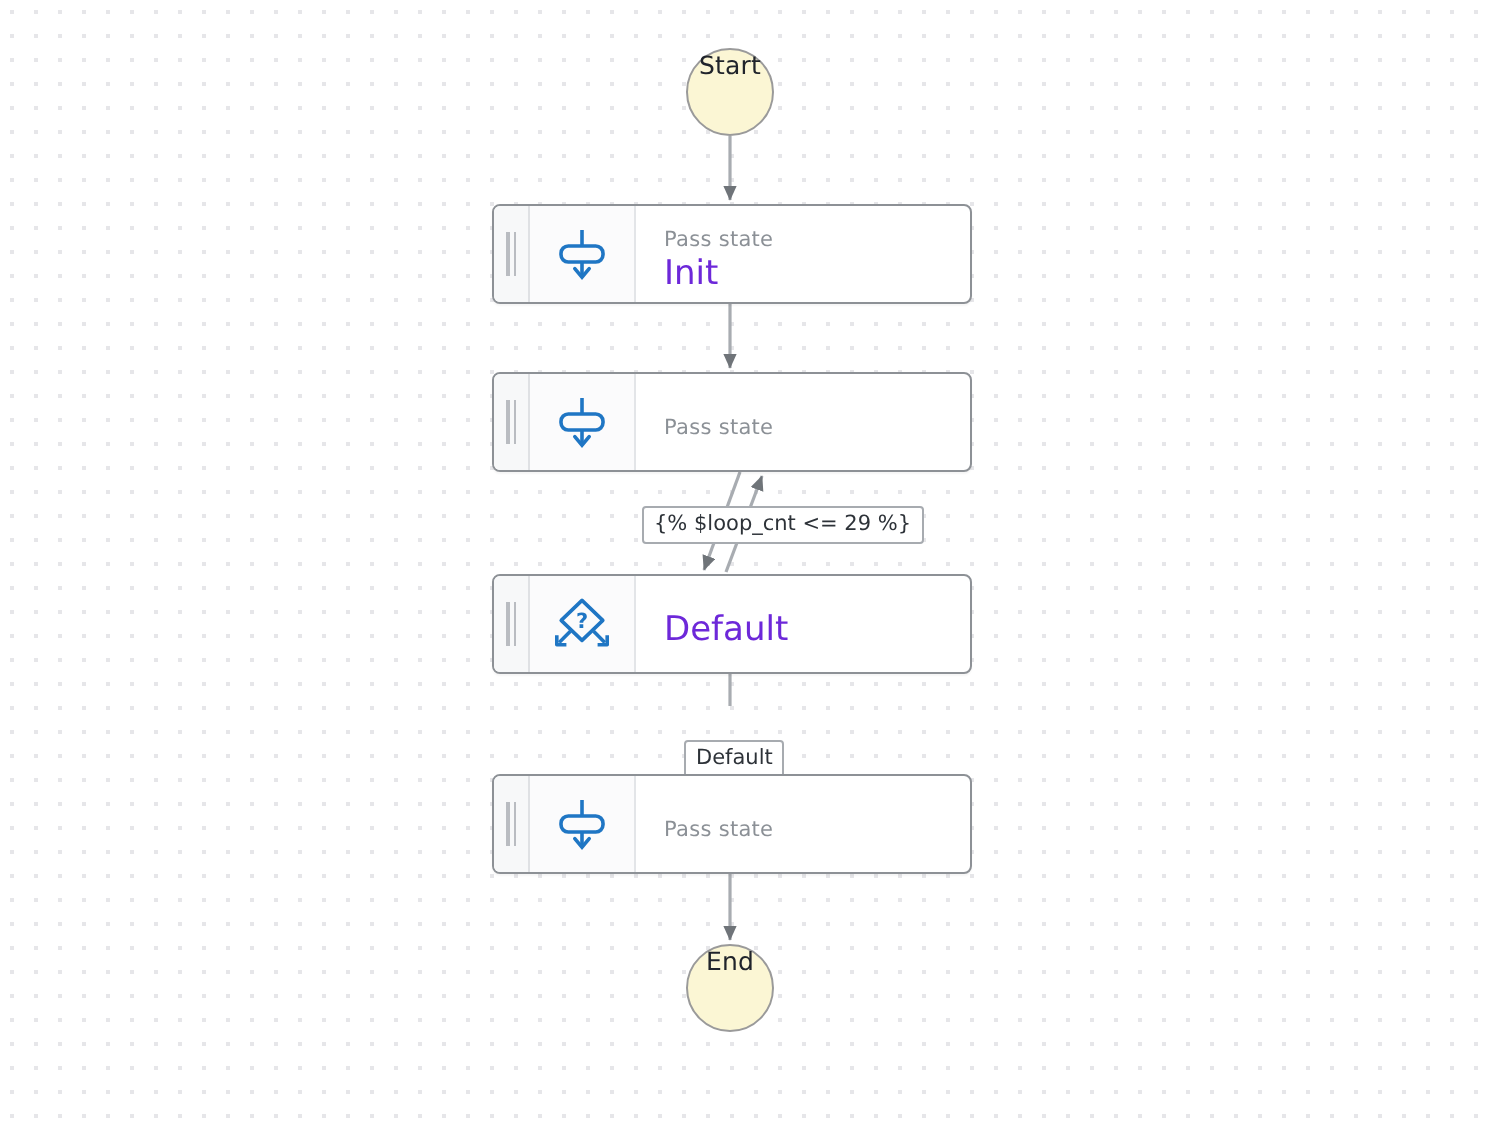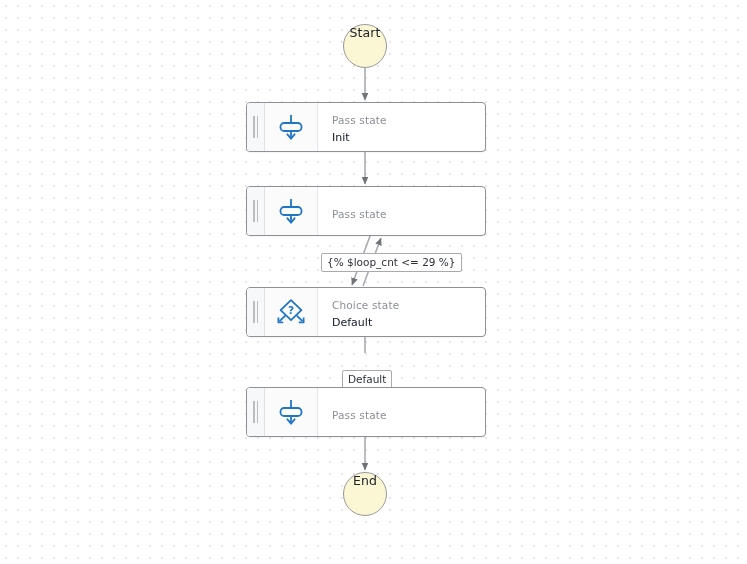--- a/index.html
+++ b/index.html
@@ -107,22 +107,22 @@
     flex-direction: column;
     justify-content: center;
   }
   .kind {
     font-size: 10.5px;
     color: #8b9096;
     line-height: 14px;
     letter-spacing: .15px;
   }
   .title {
-    font-size: 11px;
-    color: #0f172a;
+    font-size: 17px;
+    color: #6d28d9;
     line-height: 19px;
     margin-top: 1px;
   }
 
   
   .edge-label {
     position: absolute;
     background: #ffffff;
     border: 1px solid #a7abb0;
     border-radius: 2px;
@@ -214,21 +214,20 @@
       <svg width="30" height="30" viewBox="0 0 30 30">
         <path d="M15,3.2 L25.4,13.2 L15,23.2 L4.6,13.2 Z" fill="none" stroke="#1f76c4" stroke-width="1.8" stroke-linejoin="round"></path>
         <text x="15" y="17" text-anchor="middle" font-family="DejaVu Sans, sans-serif" font-size="10.5" font-weight="bold" fill="#1f76c4">?</text>
         <line x1="9.2" y1="18.6" x2="3.6" y2="24.2" stroke="#1f76c4" stroke-width="1.8"></line>
         <path d="M2.4,20.6 L2.4,25.4 L7.2,25.4" fill="none" stroke="#1f76c4" stroke-width="1.8" stroke-linejoin="round"></path>
         <line x1="20.8" y1="18.6" x2="26.4" y2="24.2" stroke="#1f76c4" stroke-width="1.8"></line>
         <path d="M27.6,20.6 L27.6,25.4 L22.8,25.4" fill="none" stroke="#1f76c4" stroke-width="1.8" stroke-linejoin="round"></path>
       </svg>
     </div>
     <div class="labels">
-      <div class="kind">Choice state</div>
       <div class="title">Default</div>
     </div>
   </div>
 
   <div class="edge-label" id="label-default">Default</div>
 
   <div class="state" id="node-pass">
     <div class="grip">
       <i></i>
         <i></i>

